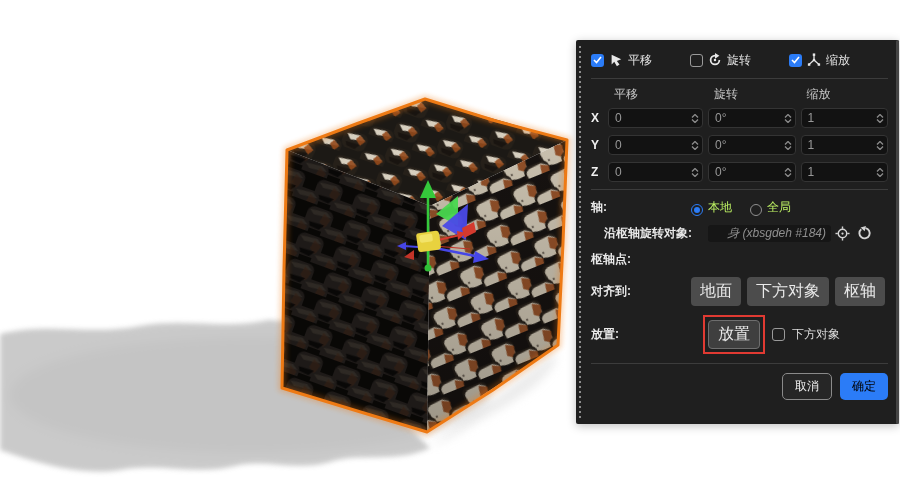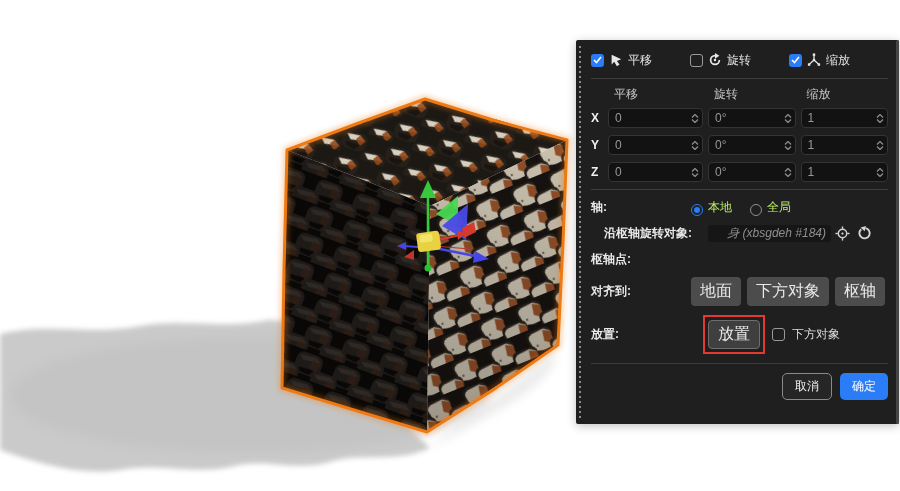--- a/index.html
+++ b/index.html
@@ -44,21 +44,21 @@
        padding:1px 5px;height:15px;line-height:15px;white-space:nowrap;overflow:hidden;text-align:right;}
   .btn{background:#4c4c4c;border:none;color:#e9e9e9;border-radius:4px;padding:4px 9px;
        font-size:16px;font-family:Liberation Mono, monospace;cursor:pointer;}
   .align-btns{display:flex;gap:6px;}
   .place-row .ctrl{display:flex;align-items:center;gap:7px;margin-left:12px;}
   .red-box{border:2px solid #e03a32;padding:3px;display:inline-flex;}
   .btn.place{background:#3f3f3f;border:1px solid #6e6e6e;padding:3px 9px;}
   .footer{display:flex;justify-content:flex-end;gap:8px;margin-top:9px;}
   .btn-cancel{background:#262626;border:1px solid #8a8a8a;color:#f2f2f2;border-radius:5px;
        padding:4px 12px;font-size:12px;font-family:inherit;cursor:pointer;}
-  .btn-ok{background:#2b7cf7;border:none;color:#ffffff;border-radius:5px;padding:4px 12px;
+  .btn-ok{background:#2b7cf7;border:none;color:#000000;border-radius:5px;padding:4px 12px;
        font-size:12px;font-family:inherit;cursor:pointer;}
   .icon{display:inline-flex;flex:0 0 auto;}
 </style>
 </head>
 <body>
 
 <div class="viewport">
 <svg width="900" height="491" viewBox="0 0 900 491">
   <defs>
     <filter id="b2" x="-20%" y="-20%" width="140%" height="140%">

